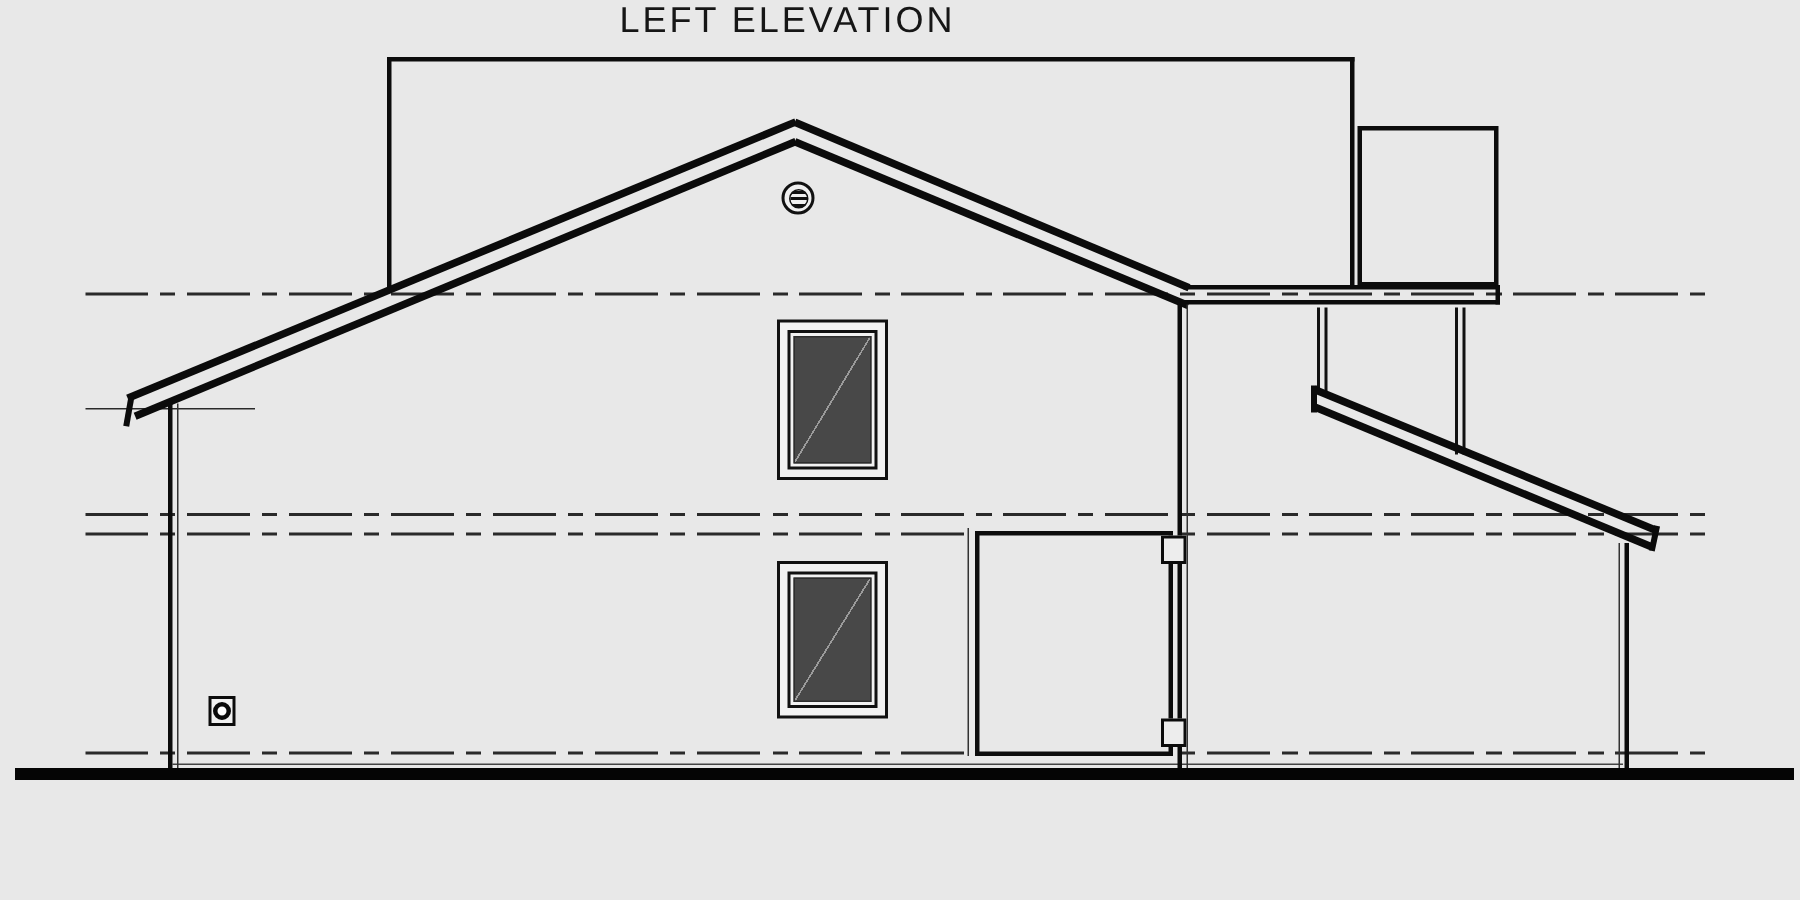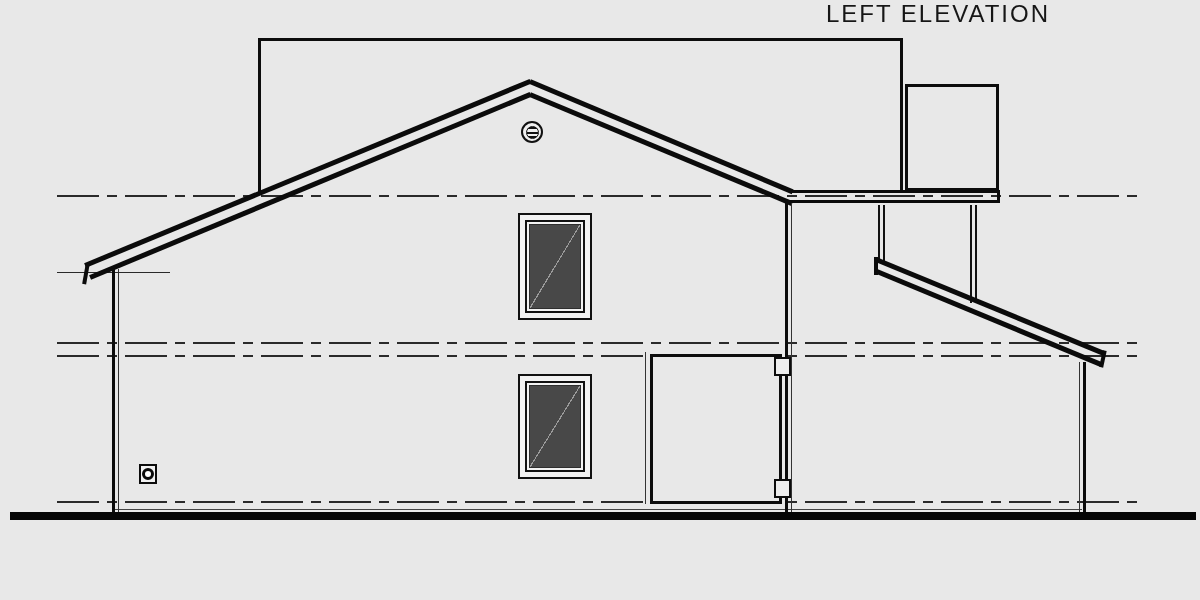--- a/index.html
+++ b/index.html
@@ -96,21 +96,21 @@
     background:#fff;
     box-sizing:border-box;
   }
   .ground{
     position:absolute;
     background:#050505;
   }
   .title{
     position:absolute;
     left:0;top:536;width:1050px;
-    text-align:right;
+    text-align:center;
     font-size:24px;
     letter-spacing:2px;
     color:#161616;
   }
 </style>
 </head>
 <body>
 
 <div id="stage">
 

